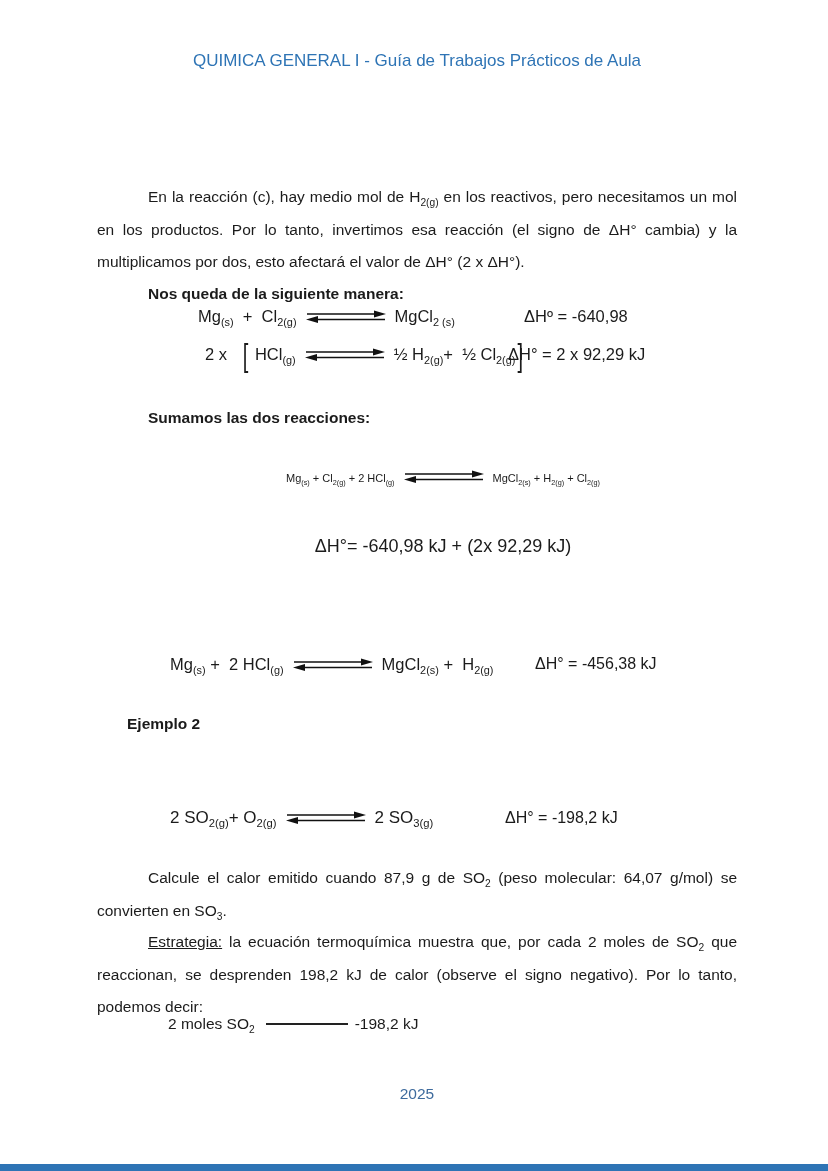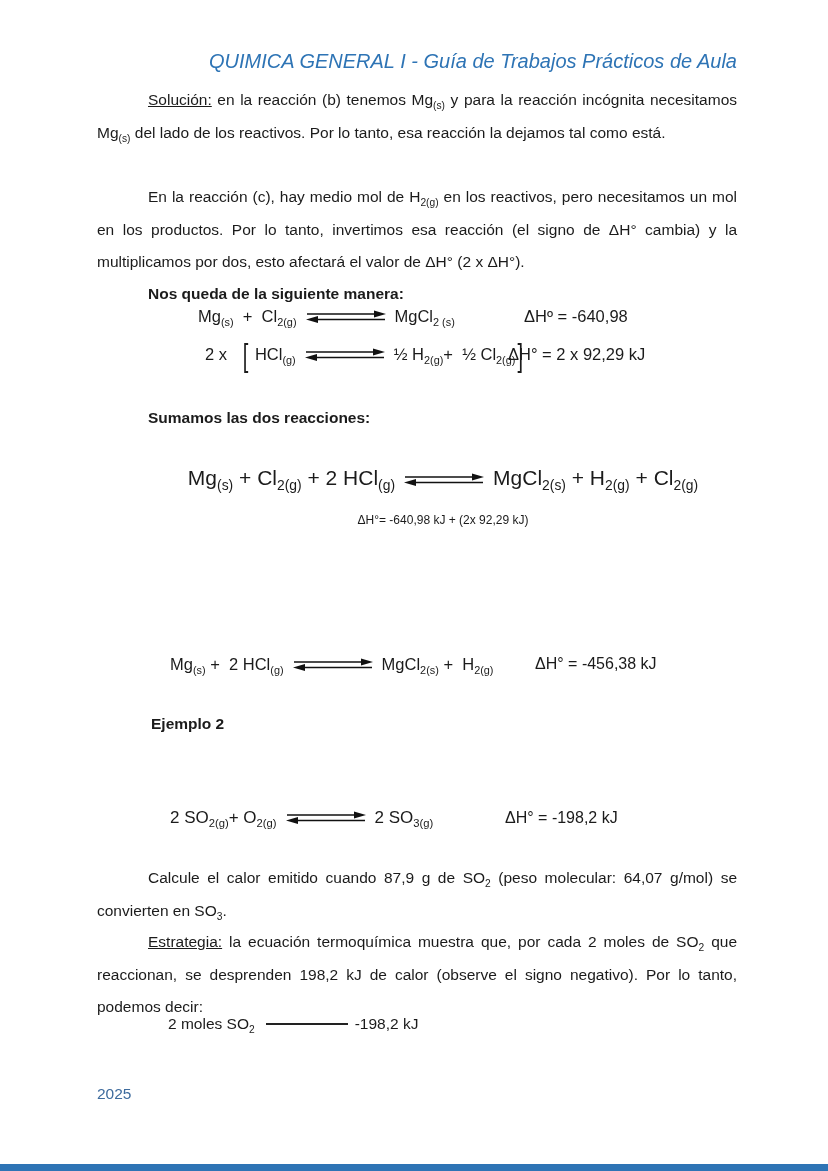--- a/index.html
+++ b/index.html
@@ -17,81 +17,79 @@
     position: absolute;
     left: 97px;
     width: 640px;
     line-height: 32.5px;
     margin: 0;
   }
   .para { text-align: justify; text-indent: 51px; }
   .indent { padding-left: 51px; font-weight: bold; }
   .header-title {
     color: #2e74b5;
-    text-align: right;
-    font-size: 20px;
-    font-style: italic;
+    text-align: center;
+    font-size: 17px;
   }
   .eqrow {
     position: absolute;
     left: 0;
     width: 828px;
     line-height: 36px;
     font-size: 16.5px;
     white-space: nowrap;
   }
   .eqrow .formula { position: absolute; white-space: nowrap; }
   .eq-center {
     position: absolute;
     left: 123px;
     width: 640px;
     text-align: center;
     line-height: 36px;
-    font-size: 21px;
+    font-size: 11px;
     white-space: nowrap;
   }
   .dh-bold { font-weight: normal; }
-  .heading-bold { font-weight: bold; margin-left: 24px; }
+  .heading-bold { font-weight: bold; }
   sub, .seg-sub { font-size: 66%; line-height: 0; }
   .seg-u { text-decoration: underline; }
   .seg-brk {
     display: inline-block;
     transform: scaleY(1.6);
     font-size: 20px;
     font-weight: 300;
     vertical-align: -2px;
     padding: 0 2px;
   }
   .seg-arrow { display: inline-block; margin: 0 9px; }
   .seg-arrow svg { vertical-align: -1px; }
   .seg-dash {
     display: inline-block;
     width: 82px;
     height: 2px;
     background: #222222;
     vertical-align: 4px;
     margin: 0 7px 0 11px;
   }
-  .footer-year { color: #3e6b9d; }
+  .footer-year { color: #3e6b9d; text-align: center; }
   .page-number { text-align: right; }
   .bottom-bar {
     position: absolute;
     left: 0; bottom: 0;
     width: 828px; height: 7px;
     background: #2e74b5;
   }
 </style>
 </head>
 <body>
 
 <div class="page">
 
   <div class="block header-title" style="top:45px">QUIMICA GENERAL I - Guía de Trabajos Prácticos de Aula</div>
 
-  <p class="block para" style="top:84px"><span class="seg-u">Solución:</span><span> en la reacción (b) tenemos Mg</span><sub class="seg-sub">(s)</sub><span> y para la reacción incógnita necesitamos Mg</span><sub class="seg-sub">(s)</sub><span> del lado de los reactivos. Por lo tanto, esa reacción la dejamos tal como está.</span></p>
 
   <p class="block para" style="top:181px"><span>En la reacción (c), hay medio mol de H</span><sub class="seg-sub">2(g)</sub><span> en los reactivos, pero necesitamos un mol en los productos. Por lo tanto, invertimos esa reacción (el signo de ΔH° cambia) y la multiplicamos por dos, esto afectará el valor de ΔH° (2 x ΔH°).</span></p>
 
   <p class="block indent" style="top:278px">Nos queda de la siguiente manera:</p>
 
   <div class="eqrow" style="top:298px">
     <span class="formula" style="left:198px"><span>Mg</span><sub class="seg-sub">(s)</sub><span>&nbsp; + &nbsp;Cl</span><sub class="seg-sub">2(g)</sub><span class="seg-arrow"><svg width="80" height="13" viewBox="0 0 80 13">
             <line x1="1" y1="4" x2="70" y2="4" stroke="#111" stroke-width="1.7"></line>
             <polygon points="68,0.5 80,4 68,7.5" fill="#111"></polygon>
             <line x1="10" y1="9.5" x2="79" y2="9.5" stroke="#111" stroke-width="1.7"></line>
@@ -112,21 +110,21 @@
 
   <p class="block indent" style="top:402px">Sumamos las dos reacciones:</p>
 
   <div class="eq-center" style="top:460px"><span>Mg</span><sub class="seg-sub">(s)</sub><span> + Cl</span><sub class="seg-sub">2(g)</sub><span> + 2 HCl</span><sub class="seg-sub">(g)</sub><span class="seg-arrow"><svg width="80" height="13" viewBox="0 0 80 13">
           <line x1="1" y1="4" x2="70" y2="4" stroke="#111" stroke-width="1.7"></line>
           <polygon points="68,0.5 80,4 68,7.5" fill="#111"></polygon>
           <line x1="10" y1="9.5" x2="79" y2="9.5" stroke="#111" stroke-width="1.7"></line>
           <polygon points="12,6 0,9.5 12,13" fill="#111"></polygon>
         </svg></span><span>MgCl</span><sub class="seg-sub">2(s)</sub><span> + H</span><sub class="seg-sub">2(g)</sub><span> + Cl</span><sub class="seg-sub">2(g)</sub></div>
 
-  <div class="eq-center" style="top:502px; font-size:12px">ΔH°= -640,98 kJ + (2x 92,29 kJ)</div>
+  <div class="eq-center" style="top:528px; font-size:18px">ΔH°= -640,98 kJ + (2x 92,29 kJ)</div>
 
 
   <div class="eqrow" style="top:646px">
     <span class="formula" style="left:170px"><span>Mg</span><sub class="seg-sub">(s)</sub><span> +&nbsp; 2 HCl</span><sub class="seg-sub">(g)</sub><span class="seg-arrow"><svg width="80" height="13" viewBox="0 0 80 13">
             <line x1="1" y1="4" x2="70" y2="4" stroke="#111" stroke-width="1.7"></line>
             <polygon points="68,0.5 80,4 68,7.5" fill="#111"></polygon>
             <line x1="10" y1="9.5" x2="79" y2="9.5" stroke="#111" stroke-width="1.7"></line>
             <polygon points="12,6 0,9.5 12,13" fill="#111"></polygon>
           </svg></span><span>MgCl</span><sub class="seg-sub">2(s)</sub><span> +&nbsp; H</span><sub class="seg-sub">2(g)</sub></span>
     <span class="formula dh-bold" style="left:535px; font-size:16px">ΔH° = -456,38 kJ</span>

